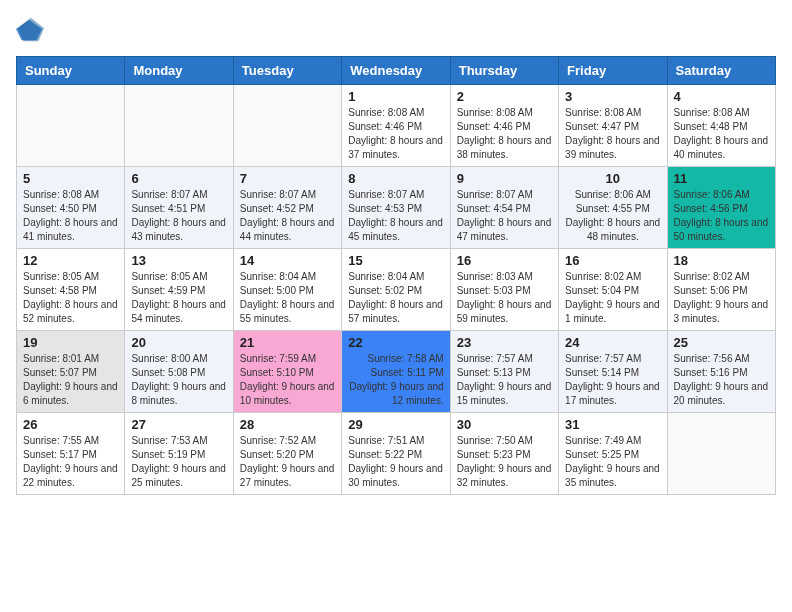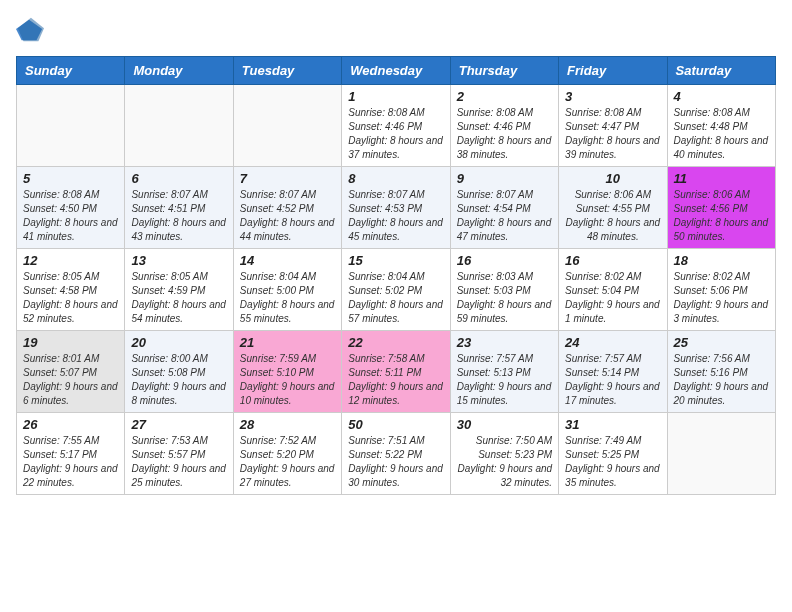--- a/index.html
+++ b/index.html
@@ -50,21 +50,20 @@
     }
     .location {
       font-size: 14px;
       color: #555;
       margin-top: 2px;
     }
     .calendar {
       width: 100%;
       border-collapse: collapse;
       border: 1px solid #ccc;
-      font-style: italic;
     }
     .calendar th {
       background: #2a75c7;
       color: #fff;
       font-size: 13px;
       font-weight: bold;
       padding: 6px 8px;
       text-align: left;
       border: 1px solid #1a5fa0;
     }
@@ -187,21 +186,21 @@
           <div class="day-info" style="white-space: pre-line;">Sunrise: 8:07 AM
 Sunset: 4:54 PM
 Daylight: 8 hours and 47 minutes.</div>
         </td>
         <td style="background: rgb(240, 244, 250); text-align: center;">
           <span class="day-num">10</span>
           <div class="day-info" style="white-space: pre-line;">Sunrise: 8:06 AM
 Sunset: 4:55 PM
 Daylight: 8 hours and 48 minutes.</div>
         </td>
-        <td style="background: #d946ef;">
+        <td style="background: #14b8a6;">
           <span class="day-num">11</span>
           <div class="day-info" style="white-space: pre-line;">Sunrise: 8:06 AM
 Sunset: 4:56 PM
 Daylight: 8 hours and 50 minutes.</div>
         </td>
       </tr>
       <tr>
         <td>
           <span class="day-num">12</span>
           <div class="day-info" style="white-space: pre-line;">Sunrise: 8:05 AM
@@ -257,23 +256,23 @@
           <div class="day-info" style="white-space: pre-line;">Sunrise: 8:00 AM
 Sunset: 5:08 PM
 Daylight: 9 hours and 8 minutes.</div>
         </td>
         <td style="background: #f9a8d4;">
           <span class="day-num">21</span>
           <div class="day-info" style="white-space: pre-line;">Sunrise: 7:59 AM
 Sunset: 5:10 PM
 Daylight: 9 hours and 10 minutes.</div>
         </td>
-        <td style="background: #f9a8d4;">
+        <td style="background: #3b82f6;">
           <span class="day-num">22</span>
-          <div class="day-info" style="white-space: pre-line;">Sunrise: 7:58 AM
+          <div class="day-info" style="white-space: pre-line; text-align: right;">Sunrise: 7:58 AM
 Sunset: 5:11 PM
 Daylight: 9 hours and 12 minutes.</div>
         </td>
         <td style="background: rgb(240, 244, 250);">
           <span class="day-num">23</span>
           <div class="day-info" style="white-space: pre-line;">Sunrise: 7:57 AM
 Sunset: 5:13 PM
 Daylight: 9 hours and 15 minutes.</div>
         </td>
         <td style="background: rgb(240, 244, 250);">
@@ -292,38 +291,38 @@
       <tr>
         <td>
           <span class="day-num">26</span>
           <div class="day-info" style="white-space: pre-line;">Sunrise: 7:55 AM
 Sunset: 5:17 PM
 Daylight: 9 hours and 22 minutes.</div>
         </td>
         <td>
           <span class="day-num">27</span>
           <div class="day-info" style="white-space: pre-line;">Sunrise: 7:53 AM
-Sunset: 5:57 PM
+Sunset: 5:19 PM
 Daylight: 9 hours and 25 minutes.</div>
         </td>
         <td>
           <span class="day-num">28</span>
           <div class="day-info" style="white-space: pre-line;">Sunrise: 7:52 AM
 Sunset: 5:20 PM
 Daylight: 9 hours and 27 minutes.</div>
         </td>
         <td>
-          <span class="day-num">50</span>
+          <span class="day-num">29</span>
           <div class="day-info" style="white-space: pre-line;">Sunrise: 7:51 AM
 Sunset: 5:22 PM
 Daylight: 9 hours and 30 minutes.</div>
         </td>
         <td>
           <span class="day-num">30</span>
-          <div class="day-info" style="white-space: pre-line; text-align: right;">Sunrise: 7:50 AM
+          <div class="day-info" style="white-space: pre-line;">Sunrise: 7:50 AM
 Sunset: 5:23 PM
 Daylight: 9 hours and 32 minutes.</div>
         </td>
         <td>
           <span class="day-num">31</span>
           <div class="day-info" style="white-space: pre-line;">Sunrise: 7:49 AM
 Sunset: 5:25 PM
 Daylight: 9 hours and 35 minutes.</div>
         </td>
         <td class="empty-cell"></td>

